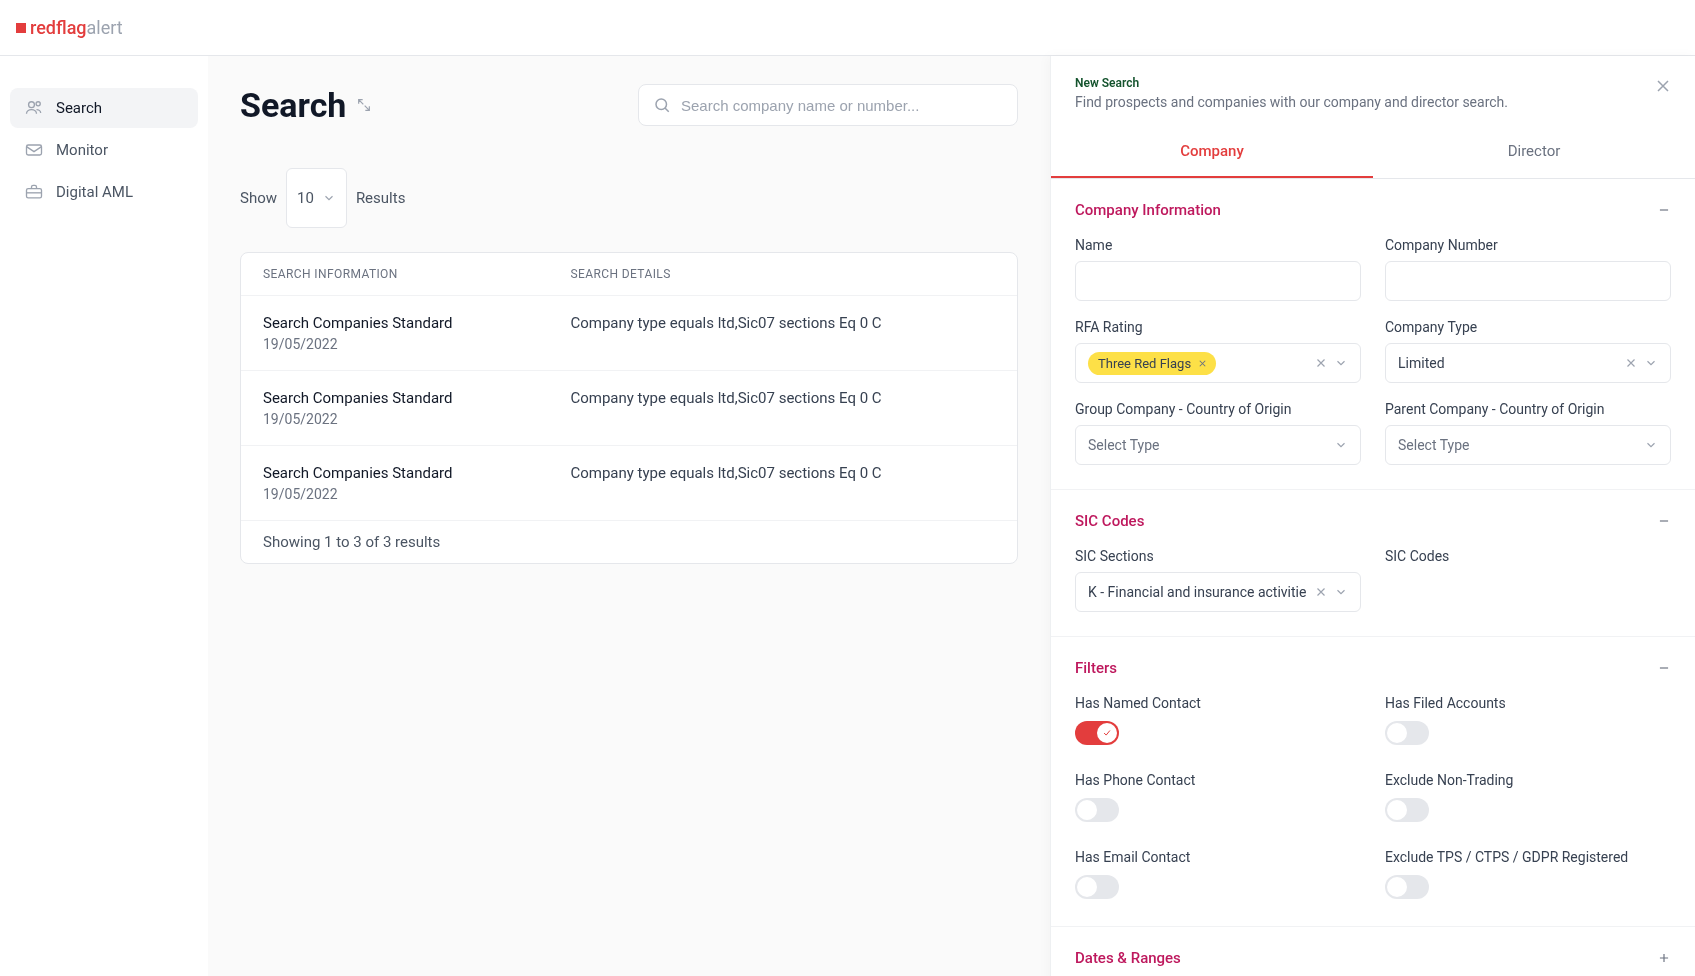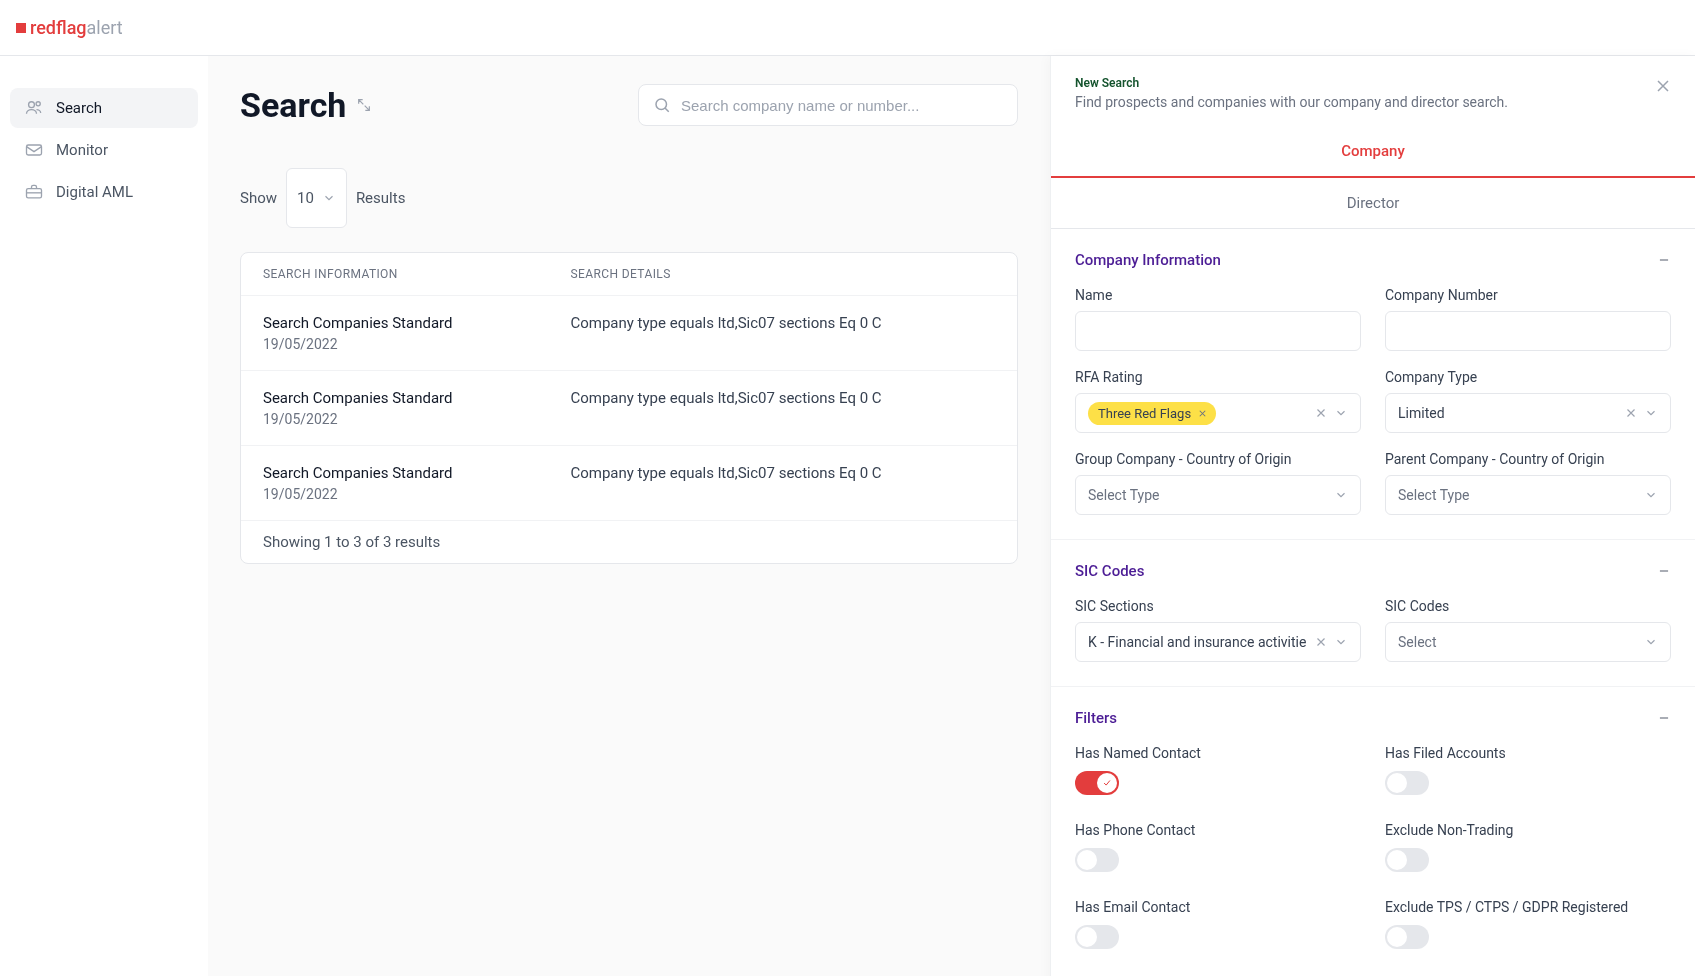--- a/index.html
+++ b/index.html
@@ -75,28 +75,28 @@
       overflow-y: auto;
     }
     .panel-top { padding: 20px 24px 16px; position: relative; }
     .panel-title { font-size: 12px; font-weight: 600; color: #14532d; margin-bottom: 4px; }
     .panel-sub { font-size: 14px; color: #6b7280; }
     .panel-close {
       position: absolute; top: 20px; right: 22px; cursor: pointer;
       stroke: #9ca3af; width: 20px; height: 20px; stroke-width: 1.8; fill: none;
     }
     
-    .tabs { display: flex; border-bottom: 1px solid #e5e7eb; flex-direction: column; }
+    .tabs { display: flex; border-bottom: 1px solid #e5e7eb; }
     .tab { flex: 1; text-align: center; padding: 16px 0; font-size: 15px; cursor: pointer; color: #6b7280; }
     .tab.active { color: #e33d3d; border-bottom: 2px solid #e33d3d; font-weight: 500; }
     
     .section { border-bottom: 1px solid #f1f2f4; padding: 22px 24px 24px; }
     .section-head { display: flex; align-items: center; justify-content: space-between; margin-bottom: 18px; cursor: pointer; }
     .section-head.nomargin { margin-bottom: 0; }
-    .section-title { font-size: 15px; font-weight: 500; color: #4c1d95; }
+    .section-title { font-size: 15px; font-weight: 500; color: #be185d; }
     .collapse-icon { width: 14px; height: 14px; stroke: #6b7280; stroke-width: 2; fill: none; }
     
     .form-grid { display: grid; grid-template-columns: 1fr 1fr; gap: 18px 24px; }
     .field-label { font-size: 14px; color: #374151; margin-bottom: 8px; display: block; }
     .input, .select {
       width: 100%; height: 40px; border: 1px solid #e5e7eb; border-radius: 6px;
       padding: 0 12px; font-size: 14px; color: #374151; background: #fff;
       display: flex; align-items: center; justify-content: space-between; gap: 6px;
     }
     .select .value { color: #374151; white-space: nowrap; overflow: hidden; text-overflow: ellipsis; }
@@ -328,26 +328,20 @@
                   <path d="M6 6l12 12M18 6L6 18"></path>
                 </svg>
               <svg class="chev" viewBox="0 0 24 24">
                   <path d="M6 9l6 6 6-6"></path>
                 </svg>
             </span>
           </div>
         </div>
         <div class="form-field">
           <span class="field-label">SIC Codes</span>
-          <div class="select">
-            <span class="placeholder">Select</span>
-            <svg class="chev" viewBox="0 0 24 24">
-                <path d="M6 9l6 6 6-6"></path>
-              </svg>
-          </div>
         </div>
       </div>
     </div>
 
     <div class="section">
       <div class="section-head">
         <span class="section-title">Filters</span>
         <svg class="collapse-icon" viewBox="0 0 24 24">
             <path d="M5 12h14"></path>
           </svg>

